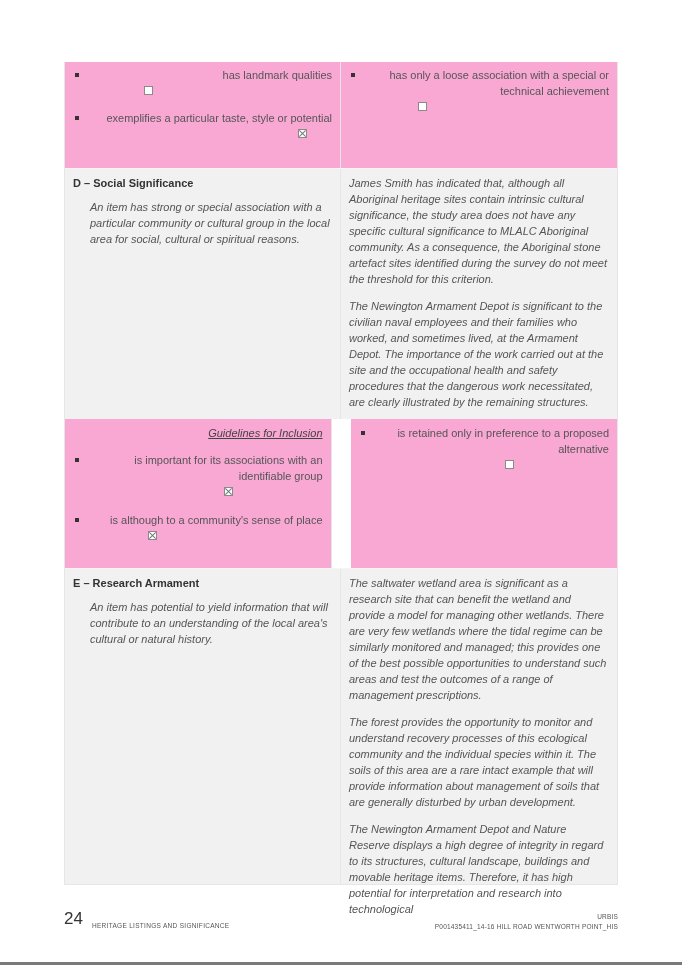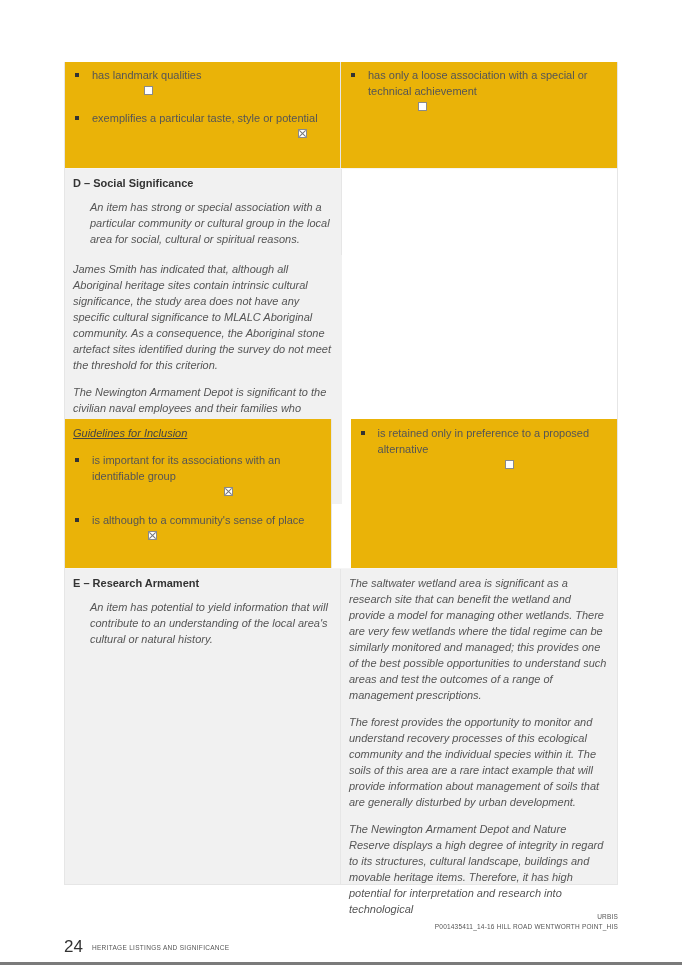--- a/index.html
+++ b/index.html
@@ -20,21 +20,21 @@
       border-bottom: 1px solid #e6e6e6;
     }
     .row { display: flex; width: 100%; }
     .cell {
       width: 277px;
       padding: 6px 8px 8px 8px;
       font-size: 11px;
       line-height: 16px;
     }
     .cell.left { border-right: 1px solid #e6e6e6; }
-    .row.white .cell { background: #eab308; }
+    .row.white .cell { background: #f9a8d4; text-align: right; }
     .row.grey .cell { background: #f1f1f1; }
     .row.grey { border-top: 1px solid #f5f5f5; }
 
     .heading {
       font-weight: bold;
       color: #333333;
       font-size: 11px;
       line-height: 16px;
       margin-bottom: 8px;
     }
@@ -72,22 +72,22 @@
       content: "";
       position: absolute;
       left: 3px; top: -1px;
       width: 1px; height: 9px;
       background: #777;
     }
     .checkbox.checked::before { transform: rotate(45deg); }
     .checkbox.checked::after { transform: rotate(-45deg); }
 
     .footer-left {
-      position: absolute; left: 64px; top: 937px;
-      display: flex; align-items: center;
+      position: absolute; left: 64px; top: 909px;
+      display: flex; align-items: flex-end;
     }
     .page-num { font-size: 17px; color: #333; margin-right: 9px; }
     .section-name { font-size: 6.5px; letter-spacing: 0.3px; color: #555; }
     .footer-right {
       position: absolute; right: 64px; top: 912px;
       text-align: right;
       font-size: 6.5px; letter-spacing: 0.2px; color: #555; line-height: 10px;
     }
     .bottom-rule {
       position: absolute; left: 0; top: 962px; width: 682px; height: 3px; background: #7a7a7a;
@@ -121,21 +121,21 @@
           <li>
             <span>has only a loose association with a special or technical achievement</span>
             <div class="checkbox-line">
                 <span class="checkbox" style="left:50px;"></span>
               </div>
           </li>
         </ul>
       </div>
     </div>
 
-    <div class="row grey" style="height:251px;flex-direction:column;">
+    <div class="row grey" style="height:251px;">
       <div class="cell left">
         <div class="heading">D – Social Significance</div>
         <div class="desc">An item has strong or special association with a particular community or cultural group in the local area for social, cultural or spiritual reasons.</div>
       </div>
       <div class="cell">
         <p class="para">James Smith has indicated that, although all Aboriginal heritage sites contain intrinsic cultural significance, the study area does not have any specific cultural significance to MLALC Aboriginal community. As a consequence, the Aboriginal stone artefact sites identified during the survey do not meet the threshold for this criterion.</p>
         <p class="para">The Newington Armament Depot is significant to the civilian naval employees and their families who worked, and sometimes lived, at the Armament Depot. The importance of the work carried out at the site and the occupational health and safety procedures that the dangerous work necessitated, are clearly illustrated by the remaining structures.</p>
       </div>
     </div>
 

